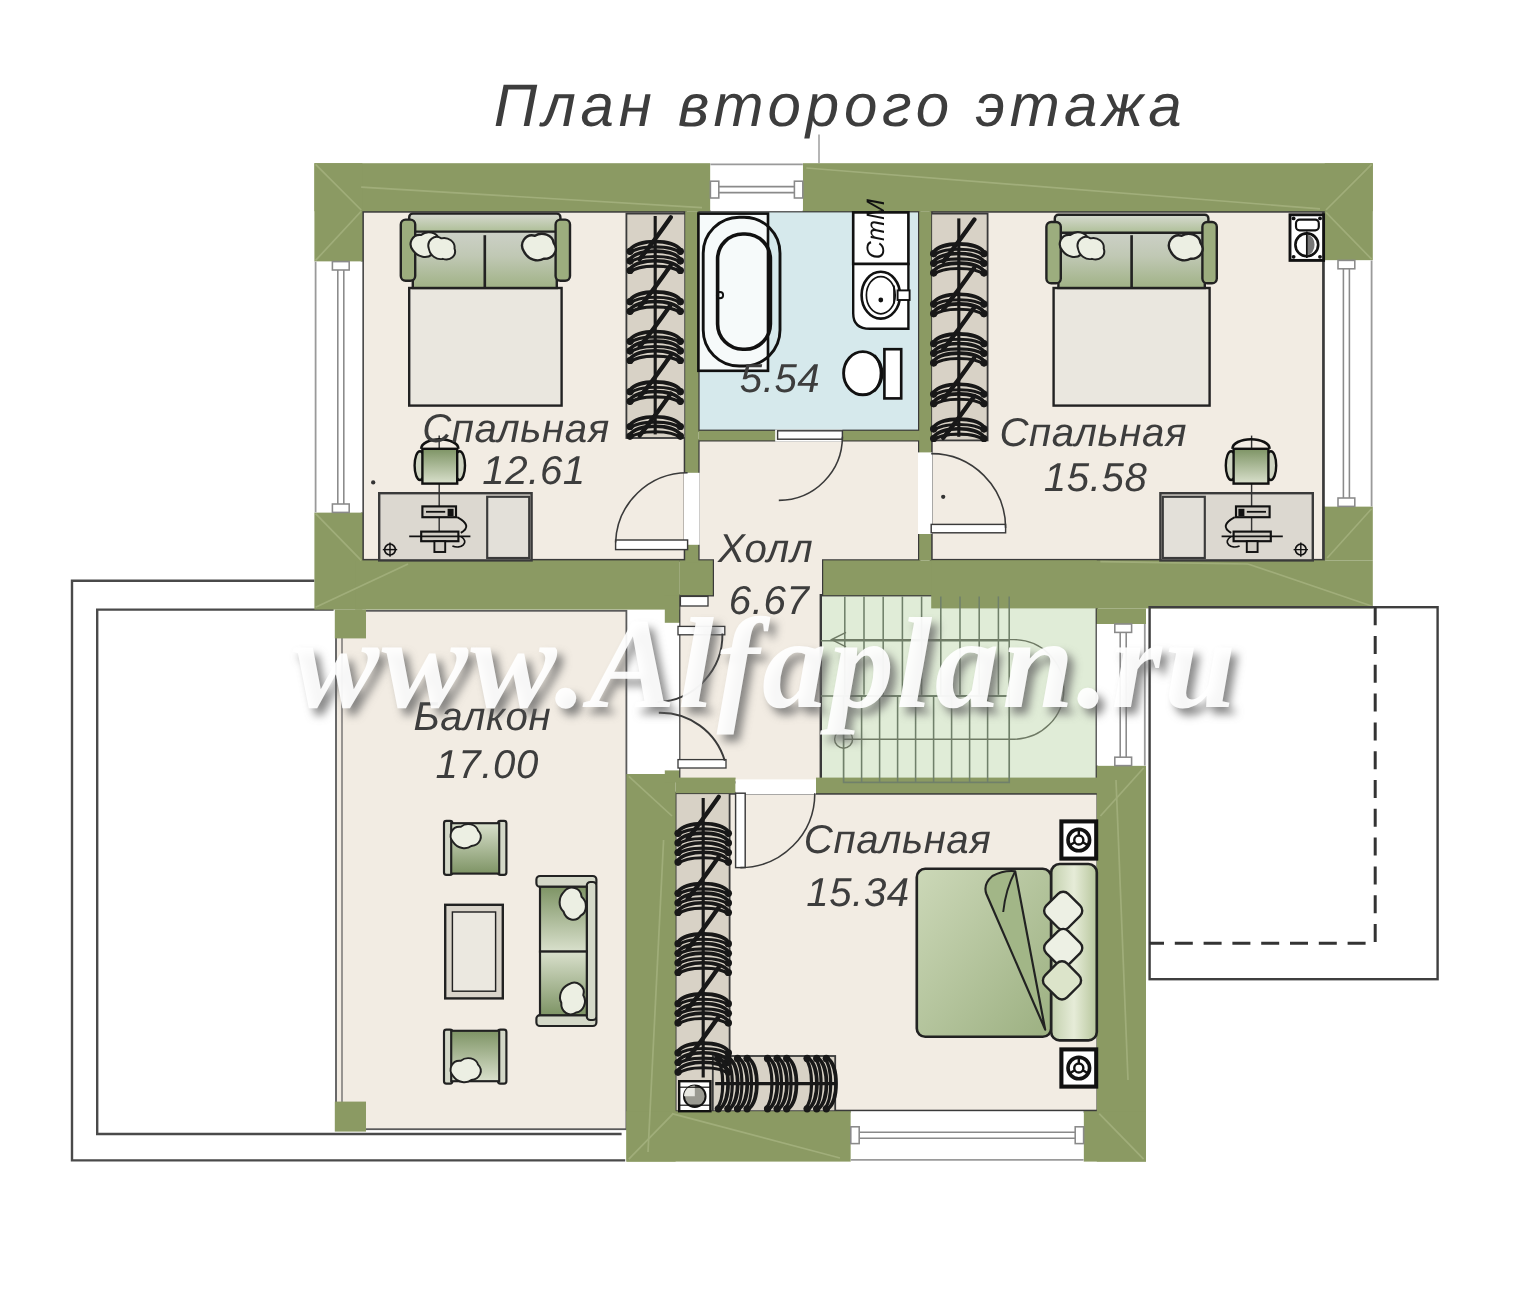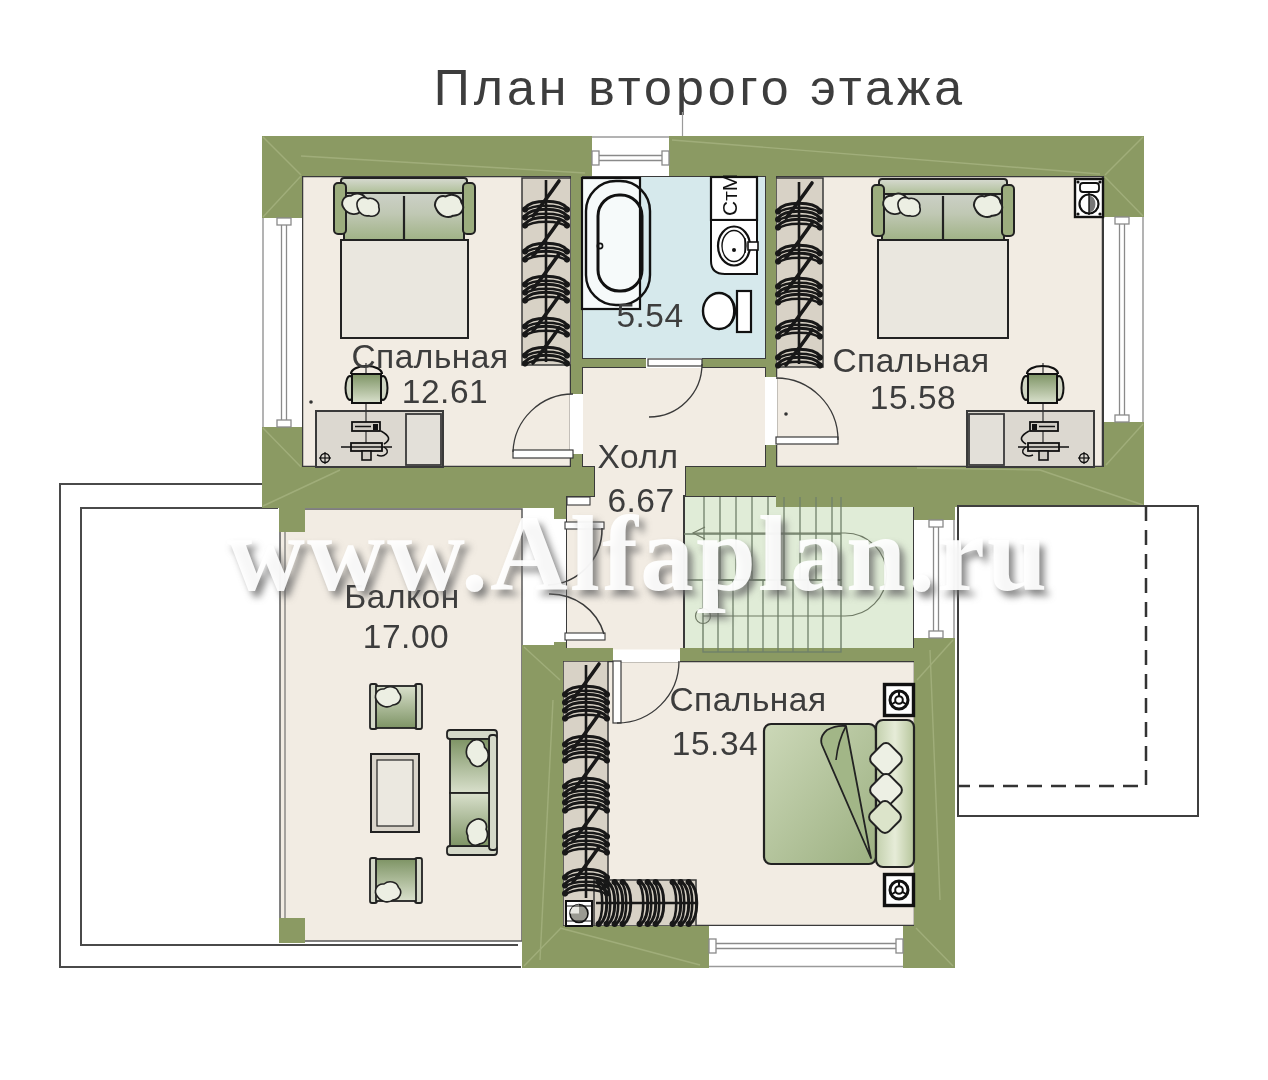--- a/index.html
+++ b/index.html
@@ -1,16 +1,16 @@
 <!DOCTYPE html>
 <html><head>
 <meta charset="utf-8">
 <style>
   html,body{margin:0;padding:0;background:#ffffff;width:1268px;height:1080px;overflow:hidden;}
-  .wrap{position:relative;width:1268px;height:1080px;font-family:"Liberation Sans",sans-serif;}
+  .wrap{position:relative;width:1268px;height:1080px;font-family:"Liberation Sans",sans-serif;font-style:italic;}
   svg{position:absolute;left:0;top:0;}
   .wm{position:absolute;left:0;top:500px;width:1268px;text-align:center;text-indent:8px;
       font-family:"Liberation Serif",serif;font-weight:bold;font-size:108px;line-height:1;
       color:rgba(255,255,255,0.93);letter-spacing:2px;
       text-shadow:5px 6px 7px rgba(100,100,100,0.75);white-space:nowrap;}
 </style>
 </head>
 <body>
 <div class="wrap">
 <svg width="1268" height="1080" viewBox="0 0 1268 1080">

